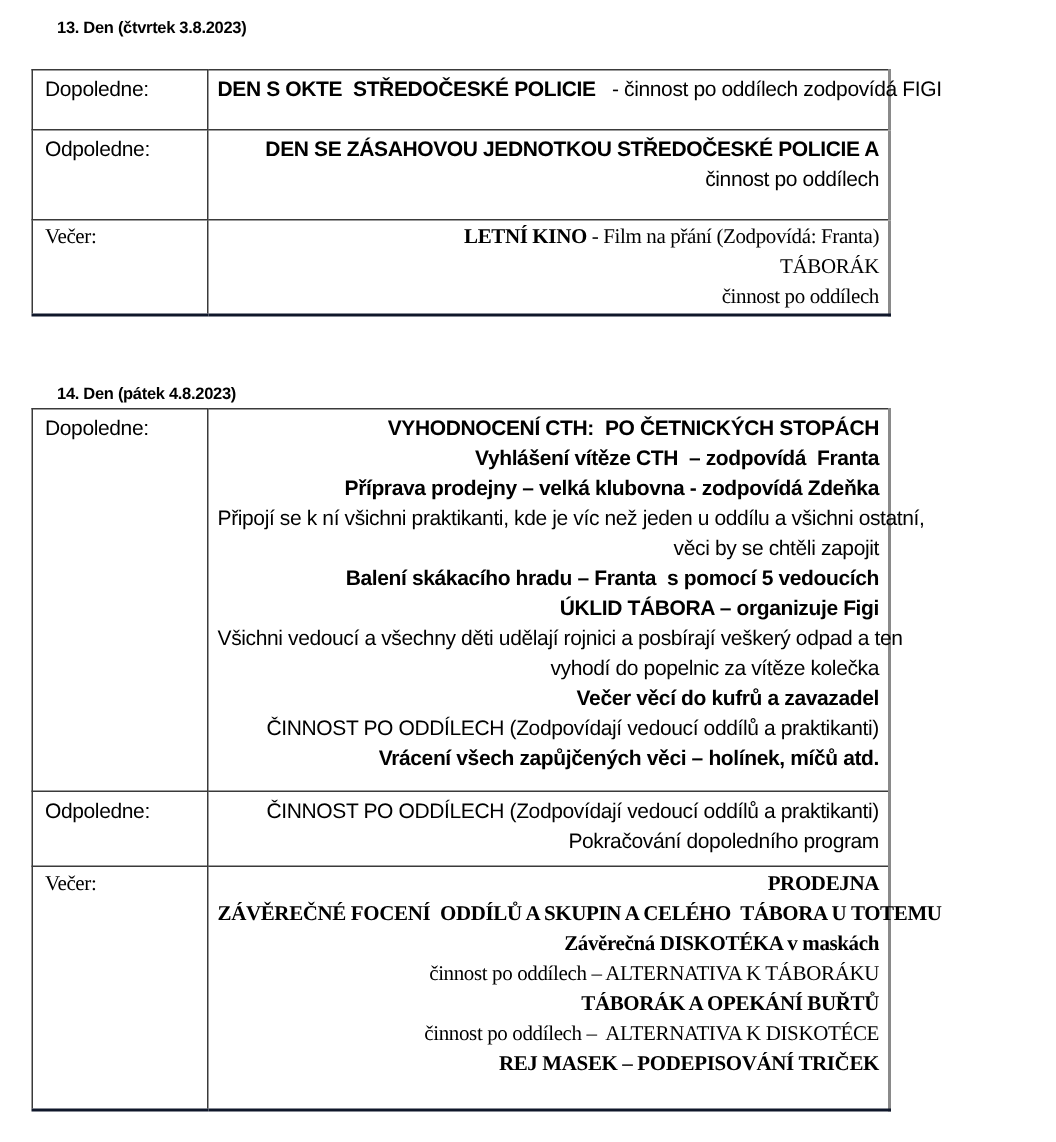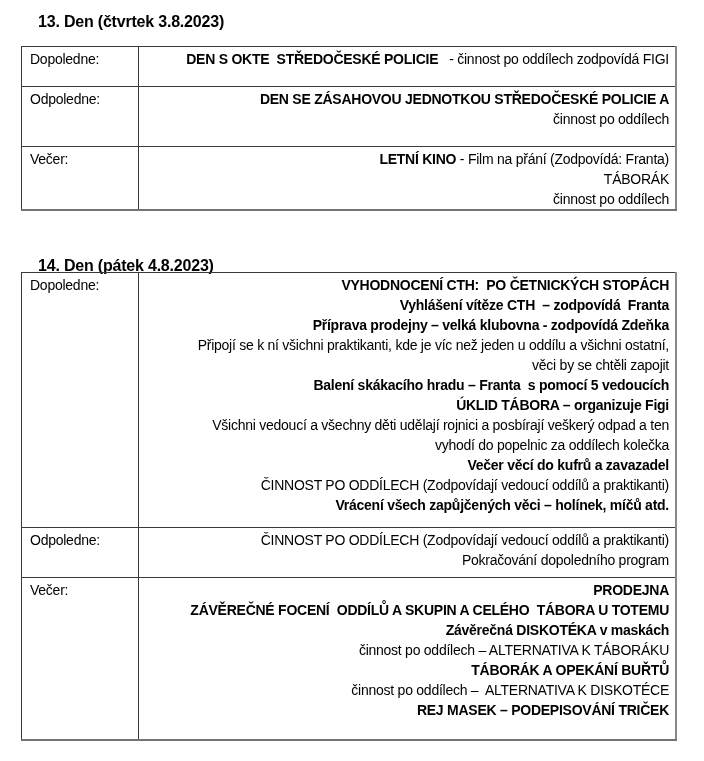--- a/index.html
+++ b/index.html
@@ -2,34 +2,34 @@
 <html><head>
 <meta charset="utf-8">
 <style>
   html, body { margin: 0; padding: 0; background: #ffffff; }
   body {
     width: 704px; height: 761px; position: relative; overflow: hidden;
     font-family: "Liberation Sans", sans-serif; color: #000;
   }
   .day-heading {
     position: absolute; left: 38px;
-    font-size: 16px; font-weight: bold; letter-spacing: -0.2px;
+    font-size: 11px; font-weight: bold; letter-spacing: -0.2px;
   }
   .schedule {
-    position: absolute; left: 21px; width: 656px;
+    position: absolute; left: 21px; width: 573px;
     border-collapse: collapse; table-layout: fixed;
     font-size: 14px; letter-spacing: -0.25px;
   }
   .schedule td {
     border: 1px solid #3a3a3a;
     vertical-align: top; padding: 2px 6px 0 6px;
     line-height: 20px;
   }
   .schedule td.label { width: 102px; padding-left: 8px; }
-  .schedule tr:last-child td { border-bottom: 2px solid #737373; }
+  .schedule tr:last-child td { border-bottom: 2px solid #0f172a; font-family: Liberation Serif, serif; }
   .schedule td:last-child { border-right: 2px solid #8a8a8a; }
   .line { display: block; white-space: pre; text-align: right; }
   .b { font-weight: bold; }
 </style>
 </head>
 <body>
 
 <div class="day-heading" style="top:13px;">13.  Den (čtvrtek 3.8.2023)</div>
 <table class="schedule" style="top:46px;">
   <tbody>
@@ -64,21 +64,21 @@
     <td class="label">Dopoledne:</td>
     <td>
       <span class="line"><span class="b">VYHODNOCENÍ CTH:  PO ČETNICKÝCH STOPÁCH</span><span></span></span>
       <span class="line"><span class="b">Vyhlášení vítěze CTH  – zodpovídá  Franta</span><span></span></span>
       <span class="line"><span class="b">Příprava prodejny – velká klubovna - zodpovídá Zdeňka</span><span></span></span>
       <span class="line"><span class="b"></span><span>Připojí se k ní všichni praktikanti, kde je víc než jeden u oddílu a všichni ostatní,</span></span>
       <span class="line"><span class="b"></span><span>věci by se chtěli zapojit</span></span>
       <span class="line"><span class="b">Balení skákacího hradu – Franta  s pomocí 5 vedoucích</span><span></span></span>
       <span class="line"><span class="b">ÚKLID TÁBORA – organizuje Figi</span><span></span></span>
       <span class="line"><span class="b"></span><span>Všichni vedoucí a všechny děti udělají rojnici a posbírají veškerý odpad a ten</span></span>
-      <span class="line"><span class="b"></span><span>vyhodí do popelnic za oddílech kolečka</span></span>
+      <span class="line"><span class="b"></span><span>vyhodí do popelnic za vítěze kolečka</span></span>
       <span class="line"><span class="b">Večer věcí do kufrů a zavazadel</span><span></span></span>
       <span class="line"><span class="b"></span><span>ČINNOST PO ODDÍLECH (Zodpovídají vedoucí oddílů a praktikanti)</span></span>
       <span class="line"><span class="b">Vrácení všech zapůjčených věci – holínek, míčů atd.</span><span></span></span>
     </td>
   </tr>
   <tr style="height:50px;">
     <td class="label">Odpoledne:</td>
     <td>
       <span class="line"><span class="b"></span><span>ČINNOST PO ODDÍLECH (Zodpovídají vedoucí oddílů a praktikanti)</span></span>
       <span class="line"><span class="b"></span><span>Pokračování dopoledního program</span></span>

